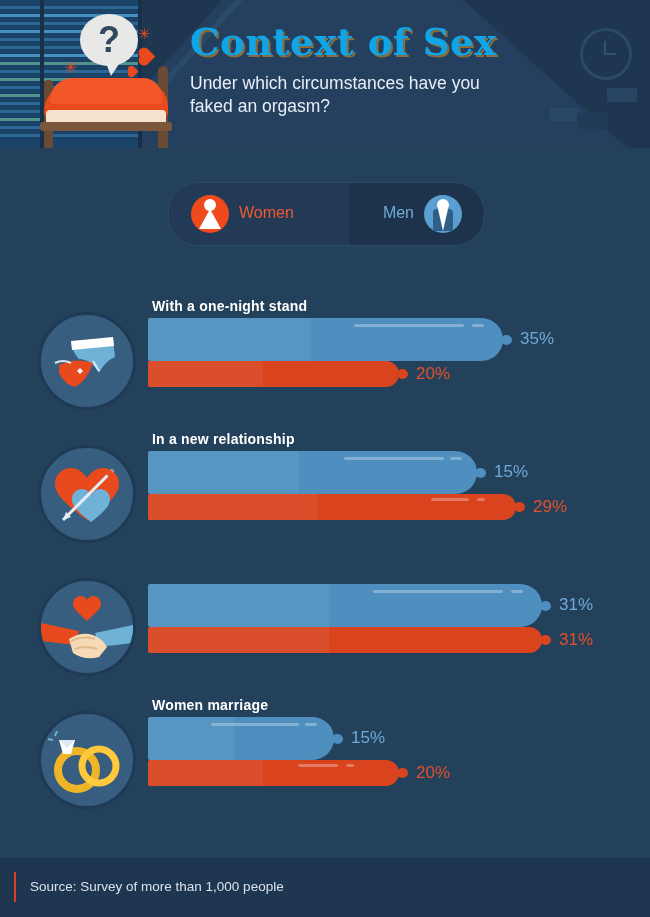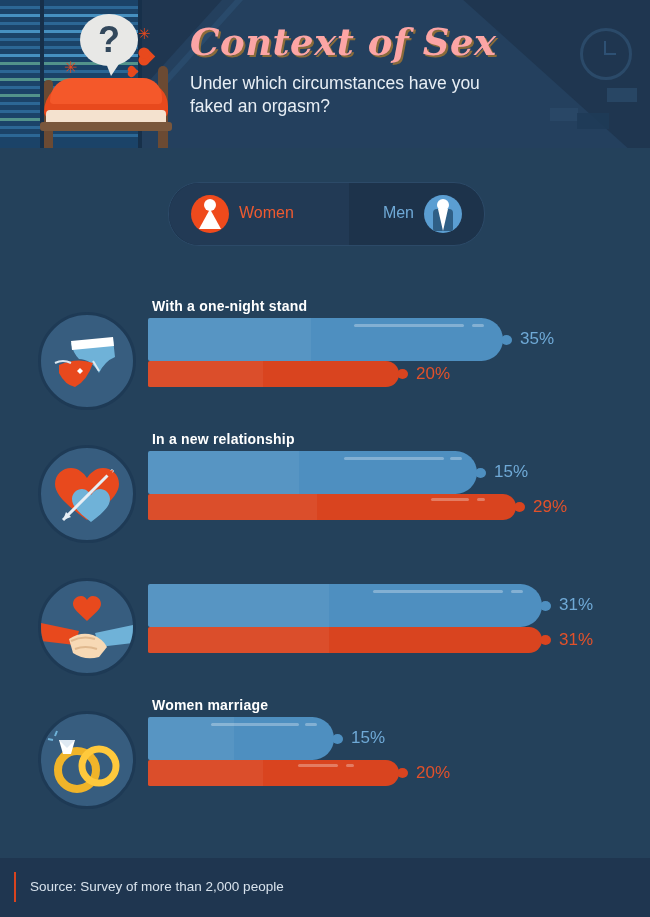--- a/index.html
+++ b/index.html
@@ -147,23 +147,22 @@
   .clock-h { position: absolute; left: 21px; top: 10px; width: 2px; height: 14px; background: #2e5174; }
   .clock-m { position: absolute; left: 21px; top: 22px; width: 12px; height: 2px; background: #2e5174; }
   .frame { position: absolute; background: #2a4967; opacity: .85; }
   .frame.f1 { left: 607px; top: 88px; width: 30px; height: 14px; }
   .frame.f2 { left: 550px; top: 108px; width: 28px; height: 13px; }
   .frame.f3 { left: 577px; top: 113px; width: 32px; height: 16px; background: #1e3b57; }
 
   
   .title {
     position: absolute; left: 190px; top: 20px;
-    color: #fca5a5;
+    color: #0ea5e9;
     font-family: "DejaVu Serif", serif;
-    font-style: italic;
     font-weight: bold;
     font-size: 37px;
     letter-spacing: .5px;
     text-shadow: 2px 2px 0 #8a6b3a;
   }
   .subtitle {
     position: absolute; left: 190px; top: 72px;
     width: 300px;
     color: #e7eef5;
     font-size: 17.5px;
@@ -496,16 +495,16 @@
         <div class="bar-ring" style="right:70px;width:40px;top:4px"></div>
         <div class="bar-ring" style="right:54px;width:8px;top:4px"></div>
         <div class="bar-teat"></div>
         <div class="bar-value" style="left:268px">20%</div>
       </div>
     </div>
   </div>
 
   <div class="footer">
     <div class="footer-accent"></div>
-    <div class="footer-text">Source: Survey of more than 2,000 people</div>
+    <div class="footer-text">Source: Survey of more than 1,000 people</div>
   </div>
 
 </div>
 
 </body></html>

